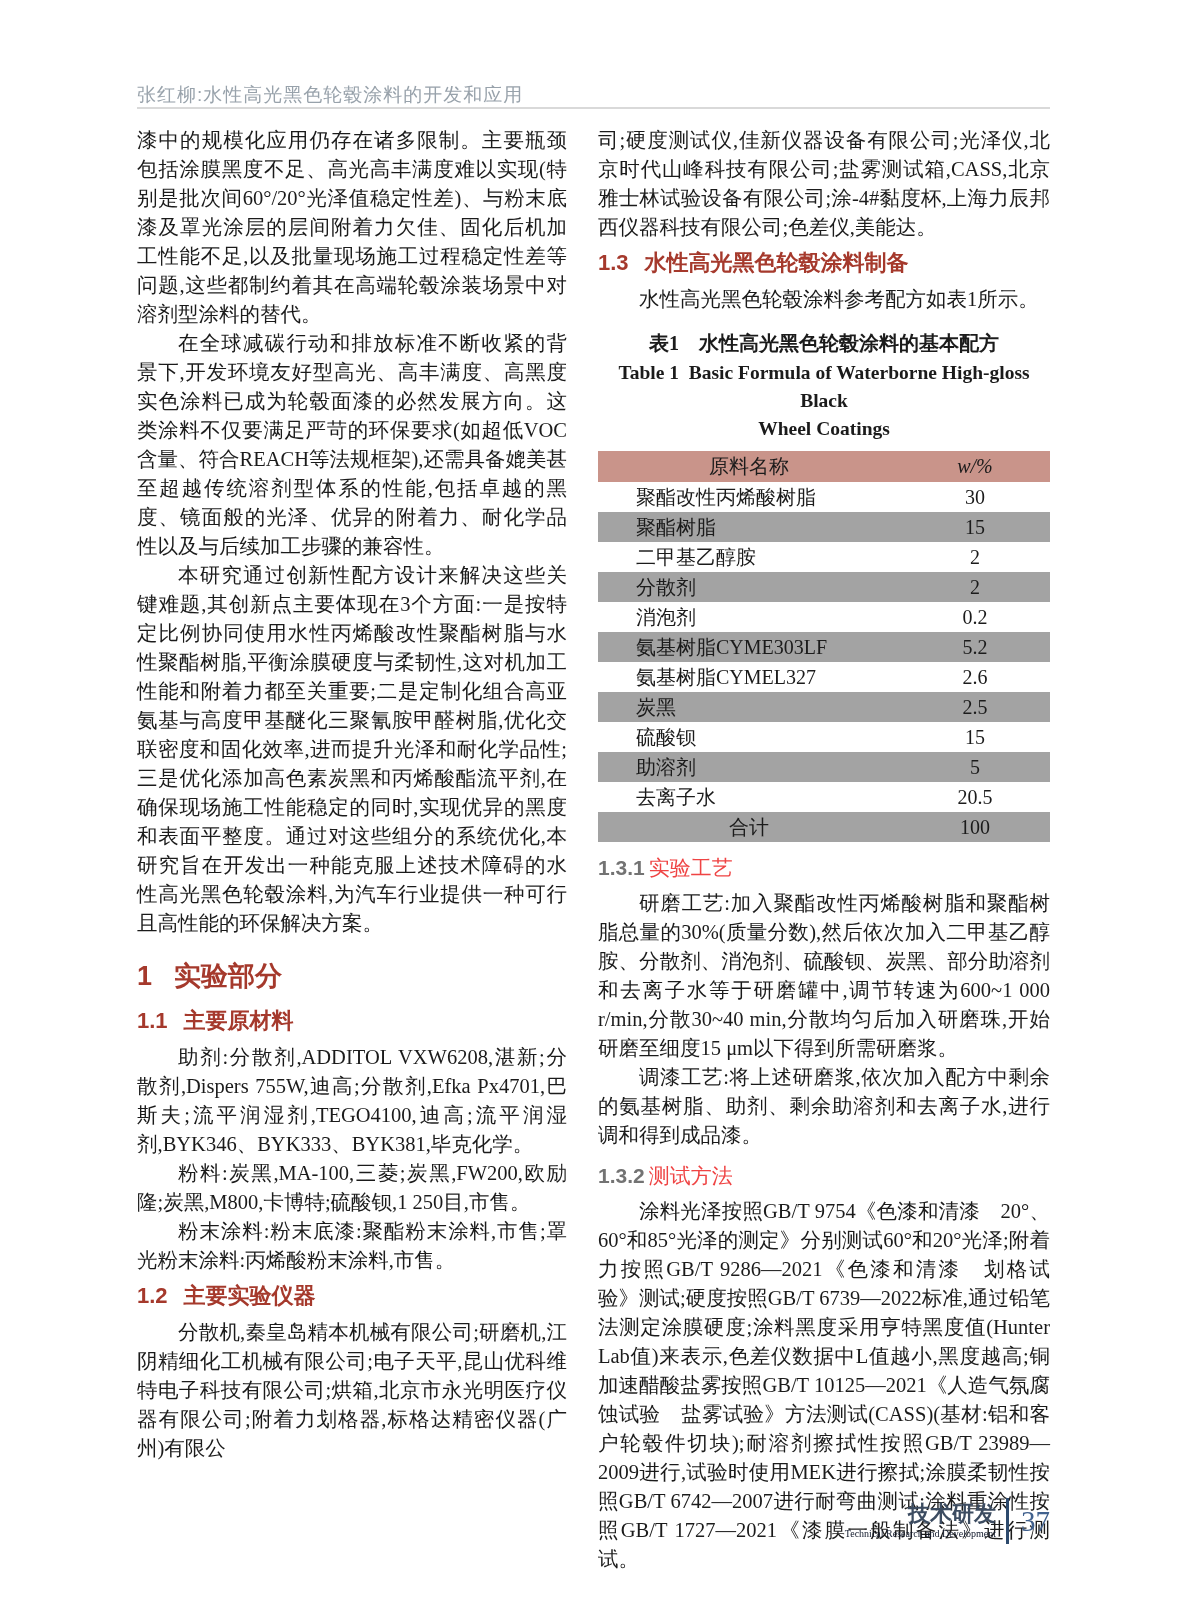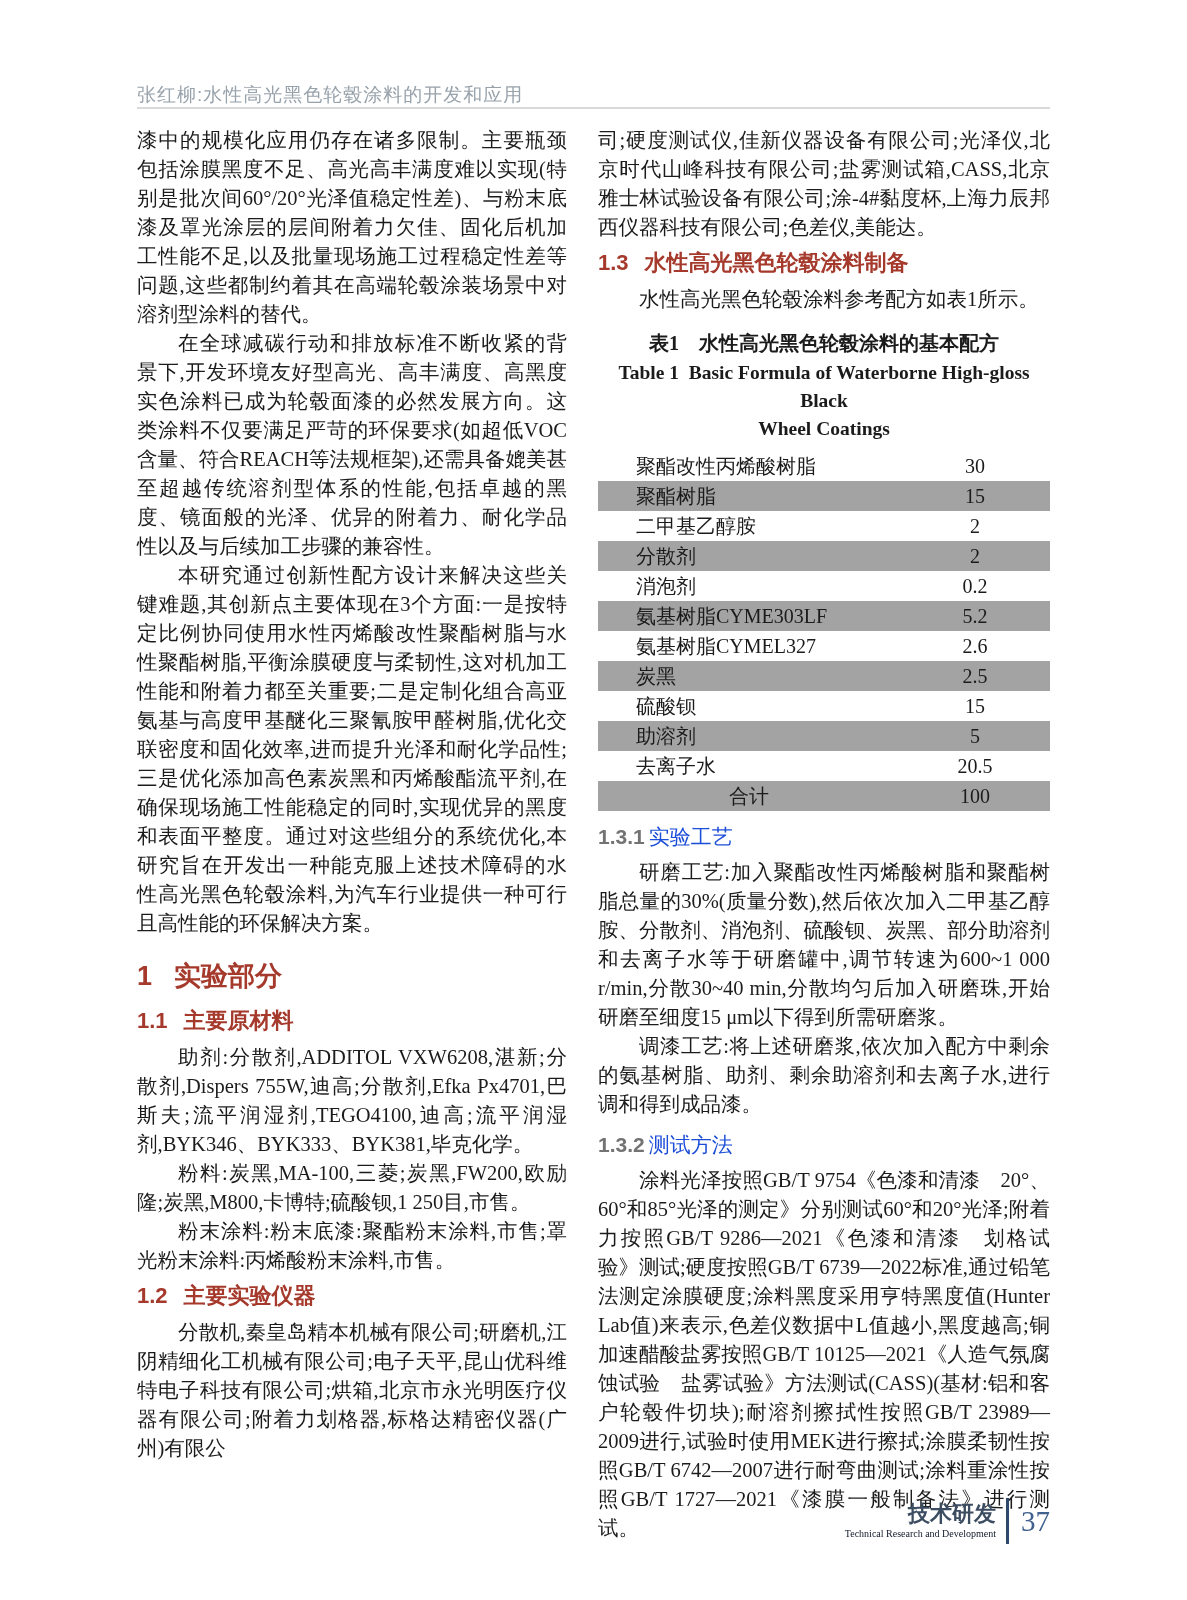--- a/index.html
+++ b/index.html
@@ -14,21 +14,21 @@
   p.body{font-size:20.5px;line-height:29px;text-align:justify;margin:0;}
   p.indent{text-indent:2em;}
   h1.sec{font-family:"Liberation Sans","DejaVu Sans",sans-serif;color:#a5392c;font-size:27px;
         font-weight:bold;margin:20px 0 12px 0;}
   h1.sec .num{margin-right:22px;}
   h2.sec{font-family:"Liberation Sans","DejaVu Sans",sans-serif;color:#a5392c;font-size:22px;
         font-weight:bold;margin:6px 0 7px 0;}
   h2.sec .num{margin-right:16px;}
   h3.sec{font-size:21px;font-weight:normal;margin:12px 0 7px 0;}
   h3.sec .num{font-family:"Liberation Sans","DejaVu Sans",sans-serif;color:#737373;font-weight:bold;margin-right:4px;}
-  h3.sec .t{color:#1d4ed8;}
+  h3.sec .t{color:#ef4444;}
   .tbl-cap-cn{font-weight:bold;font-size:20px;text-align:center;margin:16px 0 2px 0;white-space:pre-wrap;}
   .tbl-cap-en{font-weight:bold;font-size:19.5px;text-align:center;line-height:28px;white-space:pre-wrap;}
   .table1{margin-top:8px;font-size:20px;}
   .t-row{display:flex;height:30px;align-items:center;}
   .t-row.head{background:#c9948a;height:31px;}
   .t-row.alt{background:#a3a3a3;}
   .t-name{flex:1;padding-left:38px;}
   .t-row.head .t-name,.t-row.total .t-name{text-align:center;padding-left:0;}
   .t-val{width:150px;text-align:center;}
   .t-row.head .t-val{font-style:italic;}
@@ -69,20 +69,24 @@
       <p class="body">司;硬度测试仪,佳新仪器设备有限公司;光泽仪,北京时代山峰科技有限公司;盐雾测试箱,CASS,北京雅士林试验设备有限公司;涂-4#黏度杯,上海力辰邦西仪器科技有限公司;色差仪,美能达。</p>
 
       <h2 class="sec"><span class="num">1.3</span><span>水性高光黑色轮毂涂料制备</span></h2>
       <p class="body indent">水性高光黑色轮毂涂料参考配方如表1所示。</p>
 
       <div class="tbl-cap-cn">表1　水性高光黑色轮毂涂料的基本配方</div>
       <div class="tbl-cap-en">Table 1  Basic Formula of Waterborne High-gloss Black</div>
       <div class="tbl-cap-en">Wheel Coatings</div>
 
       <div class="table1">
+        <div class="t-row head">
+          <div class="t-name">原料名称</div>
+          <div class="t-val">w/%</div>
+        </div>
         <div class="t-row">
           <div class="t-name">聚酯改性丙烯酸树脂</div>
           <div class="t-val">30</div>
         </div>
         <div class="t-row alt">
           <div class="t-name">聚酯树脂</div>
           <div class="t-val">15</div>
         </div>
         <div class="t-row">
           <div class="t-name">二甲基乙醇胺</div>

